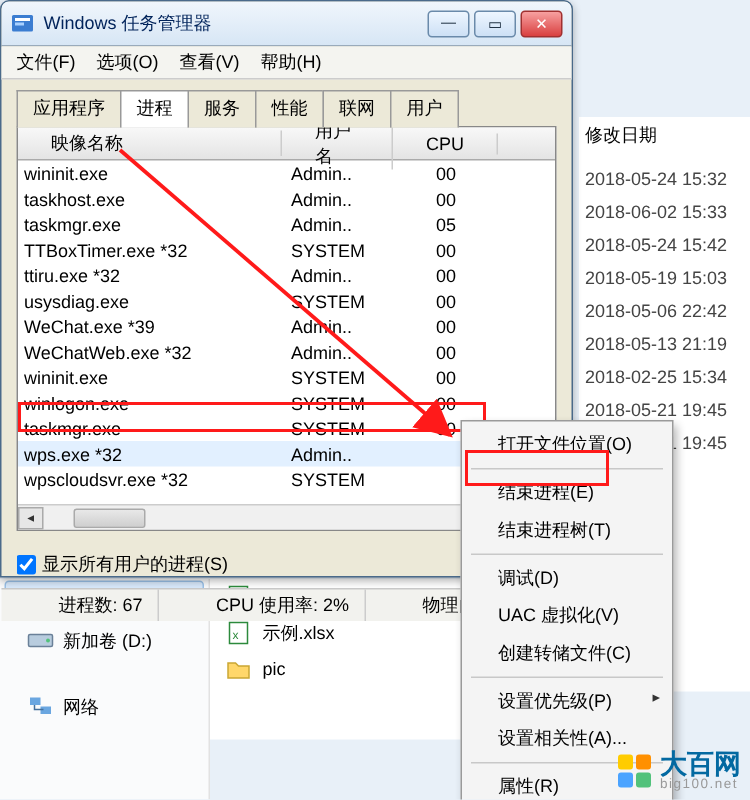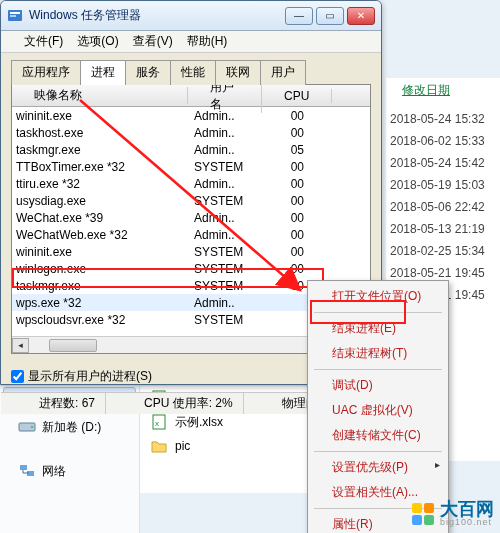--- a/index.html
+++ b/index.html
@@ -6,21 +6,21 @@
   body { width: 500px; height: 533px; overflow: hidden; background: #e8f0f8; position: relative; font-size: 12px; }
   
   
   .tm-window { position: absolute; left: 0; top: 0; width: 382px; height: 385px; background: #ece9d8; border: 1px solid #4a6a8a; border-radius: 6px 6px 0 0; box-shadow: 0 2px 6px rgba(0,0,0,.3); z-index: 10; }
   .tm-titlebar { height: 30px; background: linear-gradient(#f0f6fc,#d7e6f5); border-bottom:1px solid #9ab; display:flex; align-items:center; padding:0 6px; border-radius:5px 5px 0 0;}
   .tm-icon { width:16px; height:16px; margin-right:6px; display:inline-flex; }
   .tm-title { flex:1; color:#00235a; font-size:12px; }
   .tm-winbtns { display:flex; gap:3px; }
   .tm-winbtn { width:28px; height:18px; border:1px solid #6a8aaa; border-radius:3px; background:linear-gradient(#eef6ff,#cde0f5); display:inline-flex; align-items:center; justify-content:center; font-size:10px; color:#234; }
   .tm-winbtn.close { background:linear-gradient(#f7a0a0,#d94040); color:#fff; border-color:#a03030; }
-  .tm-menubar { height:22px; background:#f4f4f0; border-bottom:1px solid #ccc; display:flex; align-items:center; padding:0 17px; gap:2px; }
+  .tm-menubar { height:22px; background:#f4f4f0; border-bottom:1px solid #ccc; display:flex; align-items:center; padding:0 4px; gap:2px; }
   .tm-menu { padding:2px 6px; color:#000; }
   .tm-tabs { display:flex; margin:6px 6px 0 10px; font-size:12px; }
   .tm-tab { padding:3px 10px 4px; background:#ece9d8; border:1px solid #999; border-bottom:none; margin-right:-1px; position:relative; top:1px; color:#000; }
   .tm-tab.active { background:#fff; z-index:2; }
   .tm-body { margin:0 10px 6px; background:#fff; border:1px solid #888; height:270px; display:flex; flex-direction:column; }
   .tm-cols { display:flex; border-bottom:1px solid #aaa; background:linear-gradient(#f8f8f8,#e4e4e4); height:22px; align-items:center; }
   .tm-col { border-right:1px solid #ccc; padding:0 22px; font-size:12px; }
   .tm-col.name { flex:0 0 176px; }
   .tm-col.user { flex:0 0 74px; }
   .tm-col.cpu { flex:0 0 40px; text-align:right; }
@@ -47,26 +47,26 @@
   .explorer { position:absolute; left:0; top:386px; width:382px; height:107px; background:#fff; z-index:5; }
   .exp-tree { position:absolute; left:0; top:0; width:140px; height:147px; border-right:1px solid #e2e2e2; background:#fafbfc; }
   .exp-item { display:flex; align-items:center; gap:6px; padding:4px 6px 4px 18px; }
   .exp-item.sel { background:#d8e9fb; border:1px solid #9ac1e8; border-radius:3px; margin:1px 3px; padding:3px 5px 3px 17px; }
   .exp-files { position:absolute; left:146px; top:0; width:230px; }
   .exp-file { display:flex; align-items:center; gap:7px; padding:3px 4px; }
   .ico { width:18px; height:18px; display:inline-flex; }
 
   
   .dates { position:absolute; left:386px; top:78px; width:114px; background:#fff; }
-  .dates-hdr { padding:4px 0 10px 16px; color:#15803d; font-size:12px;text-decoration:underline; }
+  .dates-hdr { padding:4px 0 10px 4px; color:#000000; font-size:12px; }
   .dates .d { padding:3px 0 3px 4px; color:#444; font-size:12px; white-space:nowrap; height:22px; }
 
   
   .ctxmenu { position:absolute; left:307px; top:280px; width:142px; background:#f4f4f4; border:1px solid #9a9a9a; box-shadow:2px 3px 6px rgba(0,0,0,.3); padding:3px 2px; z-index:50; font-size:12px; }
-  .ctxmenu .mitem { padding:4px 24px 4px 22px; color:#b91c1c; position:relative; }
+  .ctxmenu .mitem { padding:4px 24px 4px 22px; color:#000000; position:relative; }
   .ctxmenu .mitem.arrow::after { content:"▸"; position:absolute; right:6px; font-size:10px; color:#333; }
   .ctxmenu .sep { height:1px; background:#c8c8c8; margin:3px 4px; }
 
   
   .arrow-svg { position:absolute; left:0; top:0; width:500px; height:533px; z-index:40; pointer-events:none; }
 
   
   .logo { position:absolute; right:6px; bottom:6px; display:flex; align-items:center; gap:6px; z-index:70; }
   .logo-sq { width:22px; height:22px; display:grid; grid-template-columns:10px 10px; grid-template-rows:10px 10px; gap:2px; }
   .logo-sq span:nth-child(1){background:#ffcc00;border-radius:2px;}

